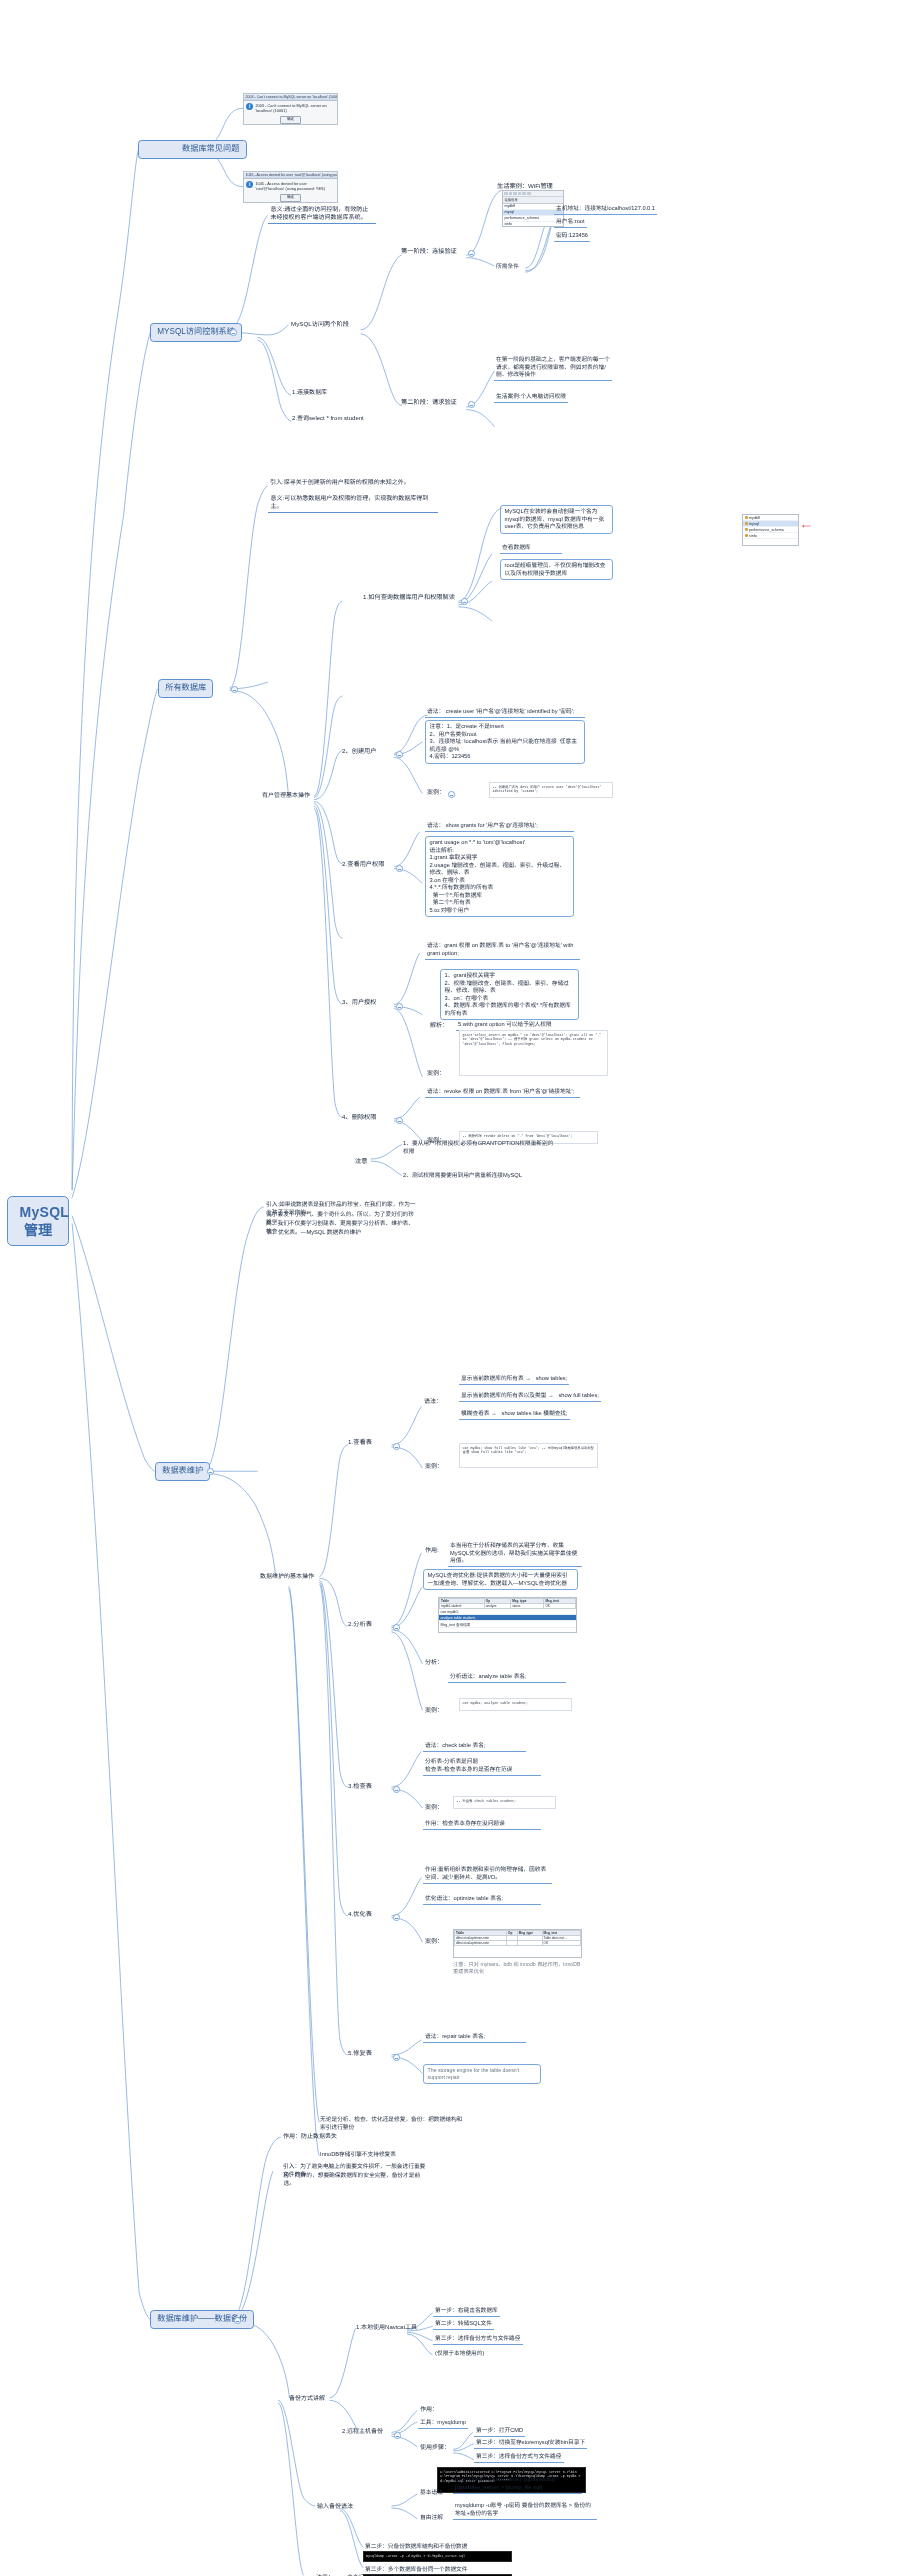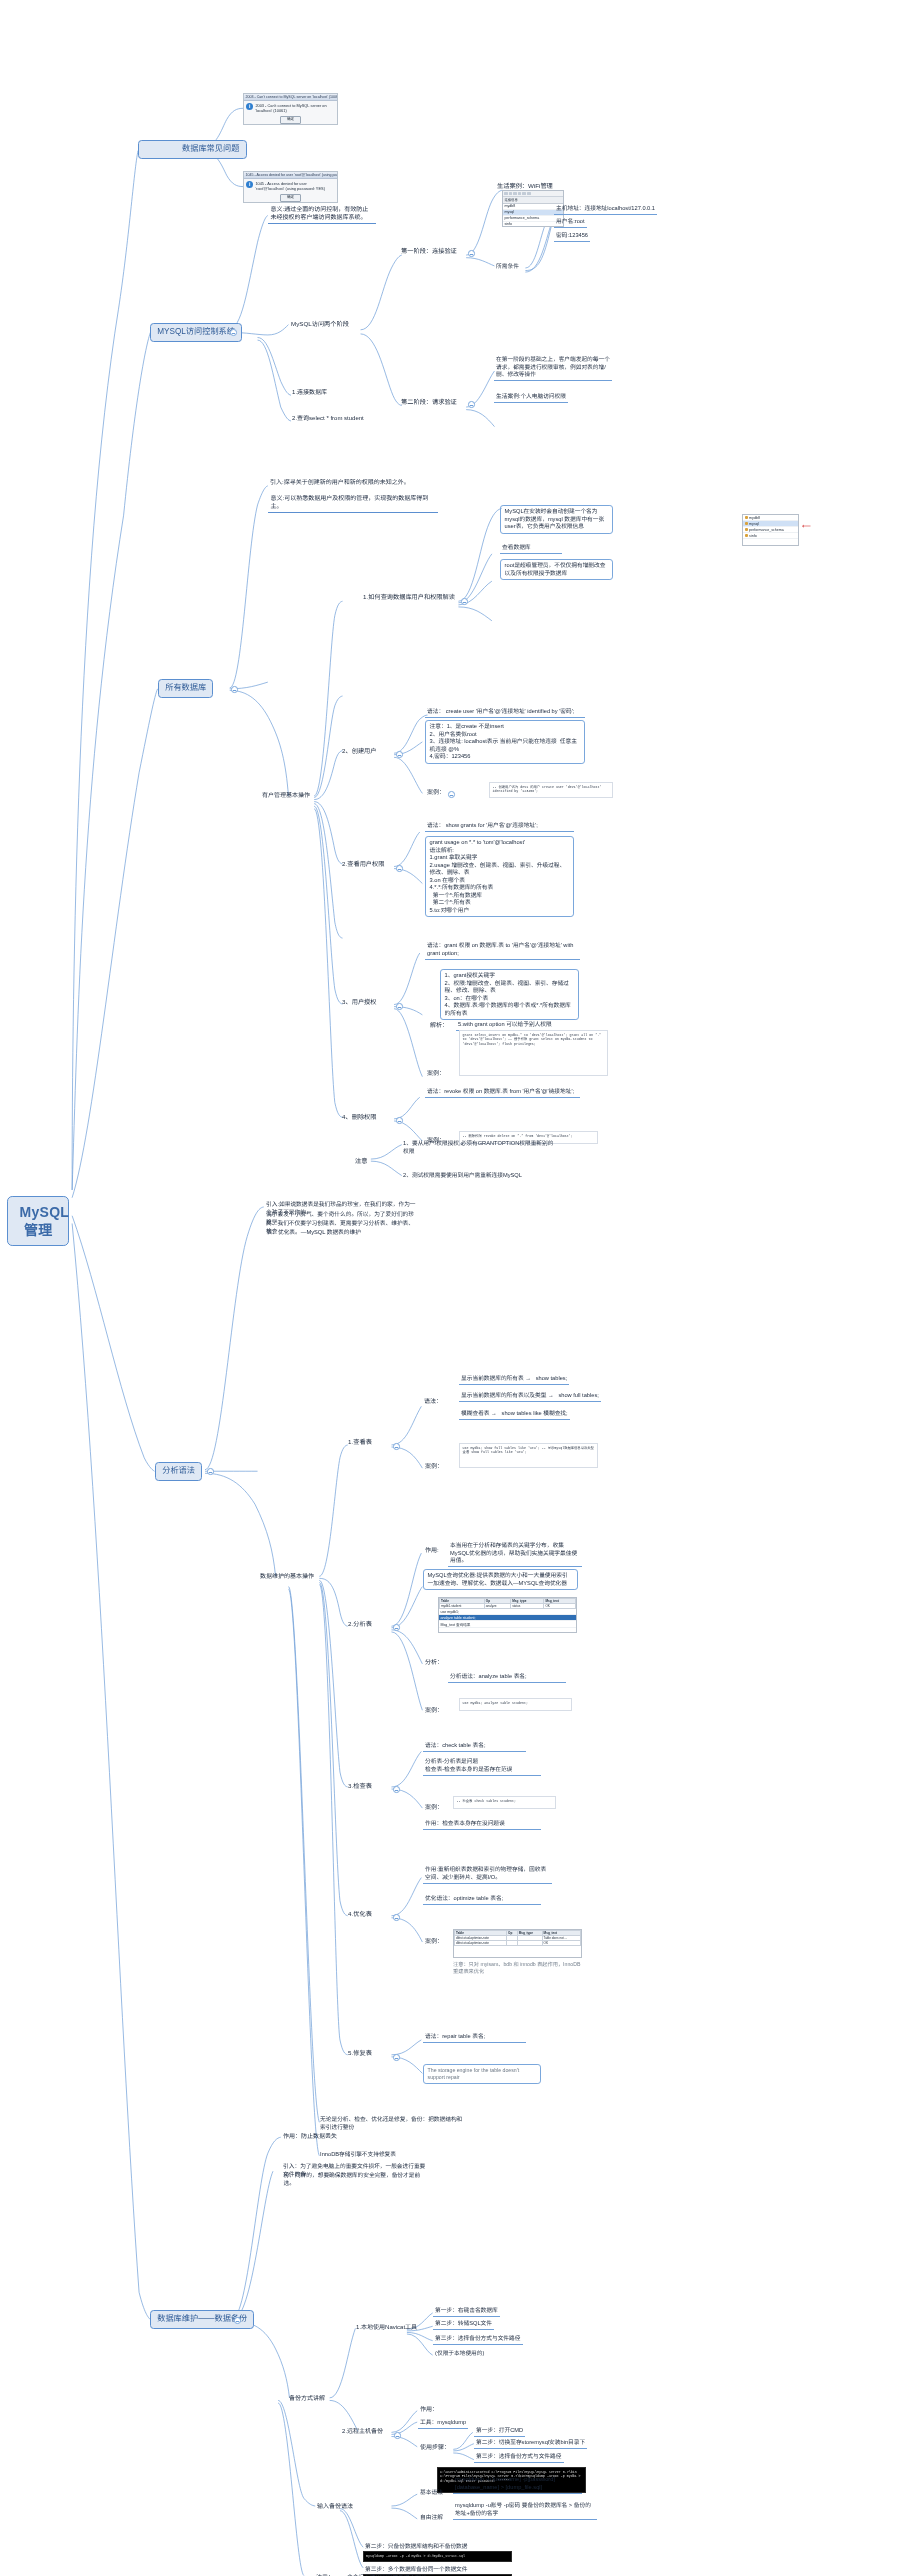--- a/index.html
+++ b/index.html
@@ -339,21 +339,21 @@
       <path d="M540,4665 C560,4665 575,4990 590,5000"></path>
       <path d="M700,5003 C720,5003 730,5020 745,5028"></path>
     </g>
   </svg>
 
   <div class="node root" style="left:7.2px; top:1184px; width:62px;margin-top:12px;">MySQL 管理</div>
 
   <div class="node main-branch" style="left:138px; top:140px;padding-left:43px;">数据库常见问题</div>
   <div class="node main-branch" style="left:150px; top:323px;">MYSQL访问控制系统</div>
   <div class="node main-branch" style="left:158px; top:679px;">所有数据库</div>
-  <div class="node main-branch" style="left:155px; top:1462px;">分析语法</div>
+  <div class="node main-branch" style="left:155px; top:1462px;">数据表维护</div>
   <div class="node main-branch" style="left:150px; top:2310px;">数据库维护——数据备份</div>
 
   <div class="handle" style="left:230px; top:329px;"></div>
   <div class="handle" style="left:231px; top:686px;"></div>
   <div class="handle" style="left:207px; top:1468px;"></div>
   <div class="handle" style="left:234px; top:2317px;"></div>
 
   <div class="shot" style="left:243px; top:93px; width:95px; height:32px;">
     <div class="titlebar">2003 - Can't connect to MySQL server on 'localhost' (10061)</div>
     <div class="body">

